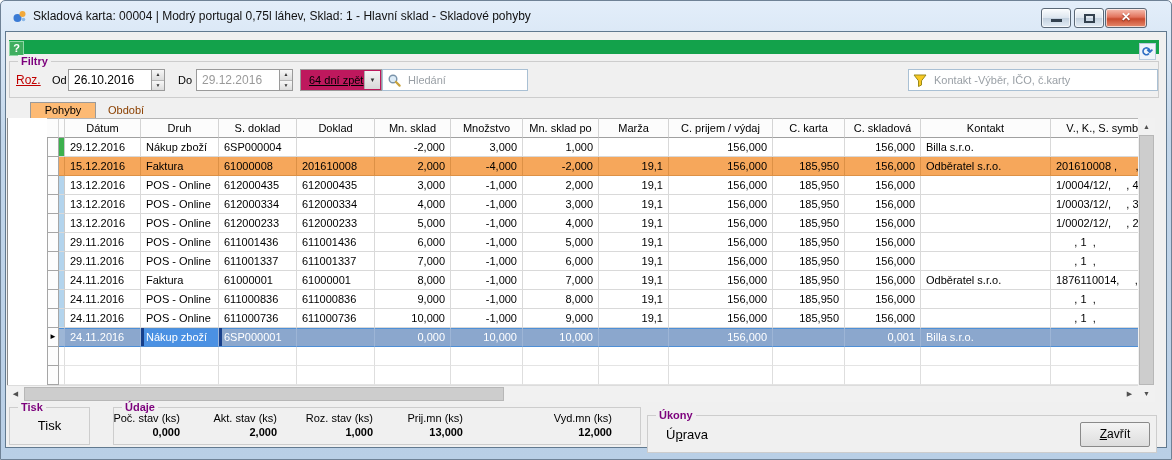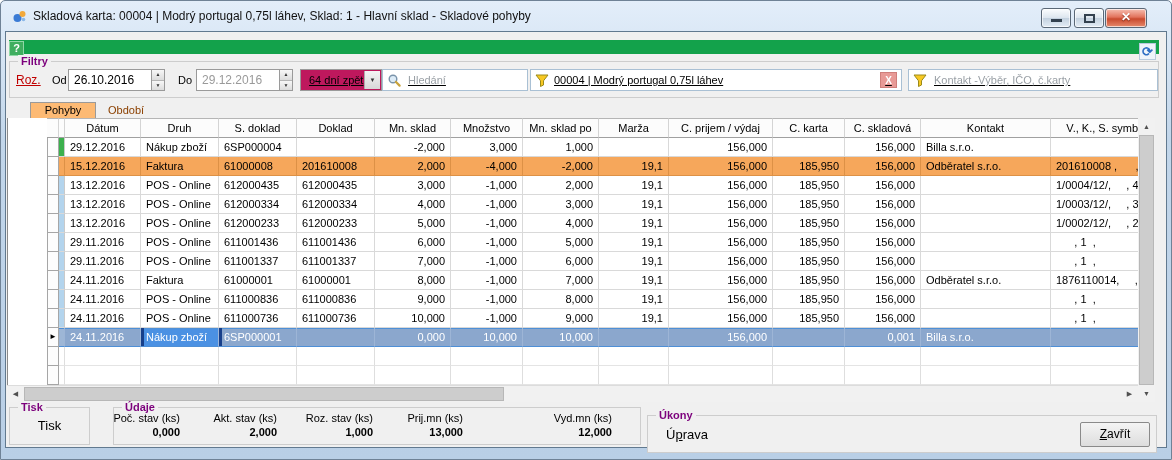--- a/index.html
+++ b/index.html
@@ -46,21 +46,21 @@
   .datebox.dim{color:#9a9a9a;}
   .spinner{width:13px;background:#e8e8e8;border:1px solid #9a9a9a;border-left:none;
     display:flex;flex-direction:column;cursor:pointer;}
   .spinner div{flex:1;font-size:5px;line-height:9px;text-align:center;color:#333;
     background:linear-gradient(#f7f7f7,#dcdcdc);}
   .spinner div + div{border-top:1px solid #b5b5b5;}
   .combo{background:#be185d;border:1px solid #9a9a9a;font-size:11px;padding:4px 0 0 8px;cursor:pointer;text-decoration:underline;}
   .combo .arrow{position:absolute;right:1px;top:1px;bottom:1px;width:16px;
     background:linear-gradient(#f4f4f4,#d8d8d8);border-left:1px solid #adadad;
     font-size:6px;color:#333;text-align:center;line-height:19px;}
-  .inputbox{background:#fff;border:1px solid #a9c0d4;font-size:11px;display:flex;align-items:center;padding:0 4px;text-decoration:underline;}
+  .inputbox{background:#fff;border:1px solid #a9c0d4;font-size:11px;display:flex;align-items:center;padding:0 4px;}
   .inputbox input{border:none;outline:none;flex:1;font-size:11px;font-family:"Liberation Sans",sans-serif;
     background:transparent;min-width:0;}
   .inputbox input::placeholder{color:#9aa0a6;}
   .icon-pad{margin-right:5px;flex:0 0 auto;display:block;}
   .filter-value{font-size:11px;color:#000;white-space:nowrap;overflow:hidden;flex:1;}
   .clear-x{flex:0 0 auto;width:17px;height:16px;background:#e89a96;border:1px solid #cf7f7b;
     color:#fff;font-size:10px;font-weight:bold;text-align:center;line-height:15px;cursor:pointer;}
   
   .tab-active{position:absolute;left:24px;top:70px;width:66px;height:17px;background:#fdba74;
     border:1px solid #9a9a9a;font-size:11px;text-align:center;line-height:15px;cursor:pointer;}
@@ -156,27 +156,20 @@
         <span>64 dní zpět</span>
         <span class="arrow">▼</span>
       </div>
       <div class="fctl inputbox" style="left:372px;width:146px;">
         <svg class="icon-pad" width="14" height="14" viewBox="0 0 14 14">
           <circle cx="6" cy="6" r="3.8" fill="#dcebf7" stroke="#7a93aa" stroke-width="1.4"></circle>
           <line x1="9" y1="9" x2="12.6" y2="12.6" stroke="#c9a33d" stroke-width="2.2" stroke-linecap="round"></line>
         </svg>
         <input type="text" placeholder="Hledání" style="">
       </div>
-      <div class="fctl inputbox" style="left:520px;width:372px;">
-        <svg class="icon-pad" width="14" height="13" viewBox="0 0 14 13">
-          <path d="M1 1h12L8.5 6.8v4.2l-3 1.5V6.8Z" fill="#f8c822" stroke="#9a8a1a" stroke-width="1"></path>
-        </svg>
-        <span class="filter-value">00004 | Modrý portugal 0,75l láhev</span>
-        <span class="clear-x">X</span>
-      </div>
       <div class="fctl inputbox" style="left:898px;width:250px;">
         <svg class="icon-pad" width="14" height="13" viewBox="0 0 14 13">
           <path d="M1 1h12L8.5 6.8v4.2l-3 1.5V6.8Z" fill="#f8c822" stroke="#9a8a1a" stroke-width="1"></path>
         </svg>
         <input type="text" placeholder="Kontakt -Výběr, IČO, č.karty" style="">
       </div>
     </div>
 
     <div class="tab-active">Pohyby</div>
     <div class="tab-plain">Období</div>

